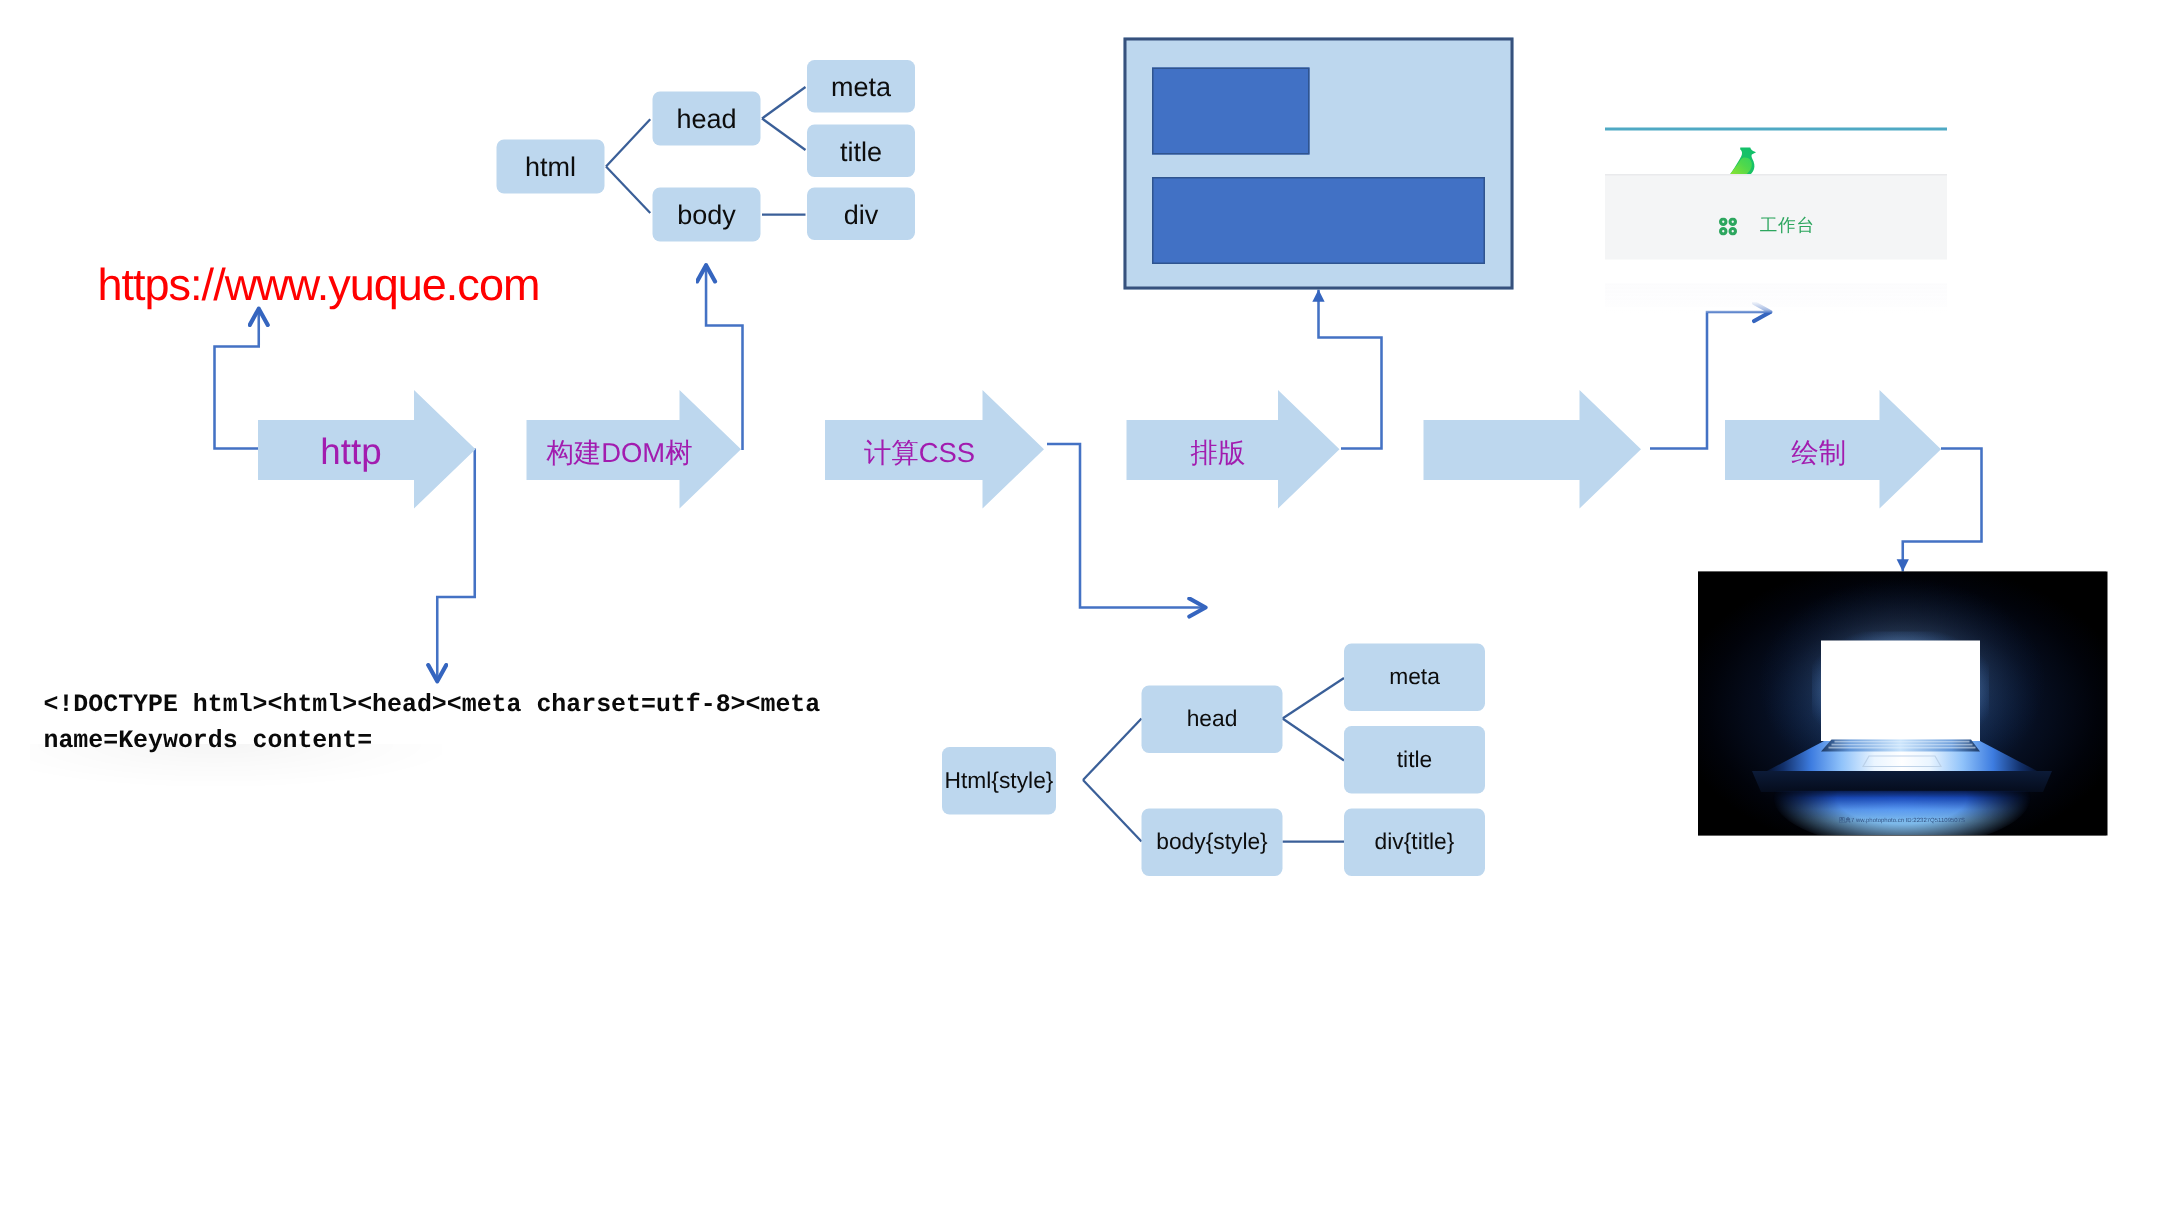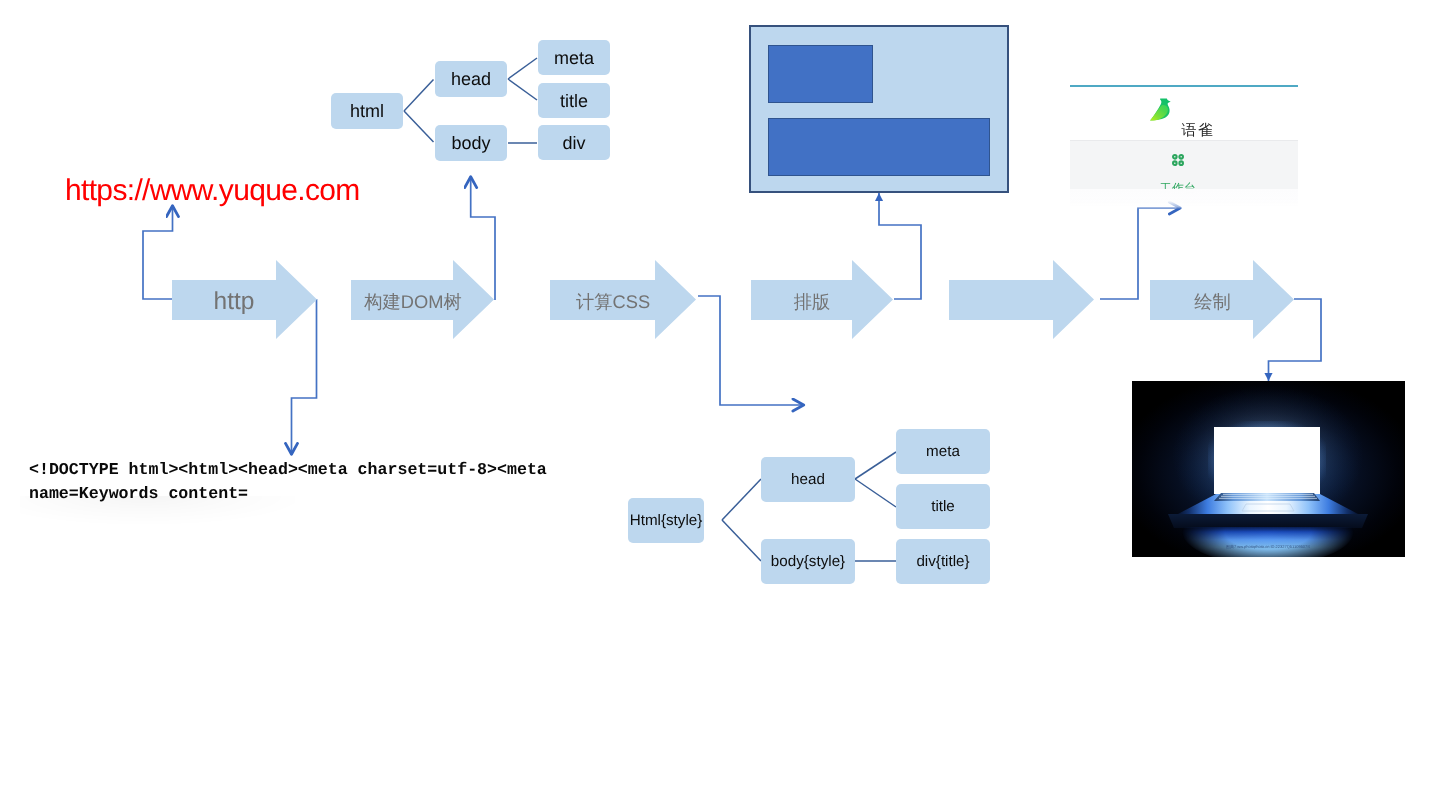--- a/index.html
+++ b/index.html
@@ -9,21 +9,21 @@
        -webkit-font-smoothing:antialiased;text-rendering:geometricPrecision;}
   .stage{position:absolute;left:0;top:0;width:1440px;height:810px;
          will-change:transform;transform:translateZ(0);}
   svg.layer{position:absolute;left:0;top:0;width:1440px;height:810px;overflow:visible;
             pointer-events:none;}
   .nodebox{position:absolute;background:#bdd7ee;border-radius:5px;
            display:flex;align-items:center;justify-content:center;
            color:#0d0d0d;font-size:18px;line-height:1;white-space:nowrap;}
   .nodebox.sm{font-size:15.2px;}
   .arrowlabel{position:absolute;display:flex;align-items:center;justify-content:center;
-              color:#737373;font-size:18.3px;white-space:nowrap;text-align:right;}
+              color:#a21caf;font-size:18.3px;white-space:nowrap;text-align:right;}
   .urltext{position:absolute;color:#ff0000;font-size:30px;white-space:nowrap;
            letter-spacing:-0.66px;}
   .codetext{position:absolute;font-family:"Liberation Mono","DejaVu Sans Mono",monospace;
             font-weight:bold;font-size:16.6px;line-height:20px;color:#0a0a0a;white-space:pre;}
 </style>
 </head>
 <body>
 
 <div class="stage">
 
@@ -141,23 +141,23 @@
         <path d="M13.3 2.1 L21.7 2.1 C22.2 4.0 23.4 5.2 26.6 6.0 L23.0 8.0
                  C22.5 9.2 22.8 10.2 23.4 11.4 C27.0 17.6 25.0 23.4 19.4 26.4
                  C14.6 28.9 7.2 29.8 0.6 30.0 C6.4 22.8 11.2 14.8 14.2 9.1
                  C15.2 7.2 15.0 4.8 13.2 3.5 Z" fill="url(#yqg1)"></path>
         <path d="M16.4 10.4 C21.6 10.0 24.2 14.4 22.6 18.8 C20.8 23.8 14.6 27.9 8.0 29.5
                  C5.2 30.1 2.3 30.1 0.6 30.0 C4.6 25.0 8.4 19.6 11.4 15.6
                  C13.2 13.2 14.4 10.6 16.4 10.4 Z" fill="url(#yqg2)"></path>
       </svg>
       <span style="font-size:15px;color:#262626;letter-spacing:1.5px;margin-top:44px;">语雀</span>
     </div>
-    <div style="position:absolute;left:0;top:60px;width:228px;height:57px;background:#f4f5f6;
+    <div style="position:absolute;left:0;top:36px;width:228px;height:57px;background:#f4f5f6;
                 border-top:1px solid #e9eaec;display:flex;align-items:center;justify-content:center;gap:15px;
-                padding-top:12px;padding-right:12px;box-sizing:border-box;flex-direction:column;">
+                padding-top:12px;padding-right:12px;box-sizing:border-box;">
       <svg width="12" height="12" viewBox="0 0 14 14">
         <g fill="none" stroke="#2ca65e" stroke-width="2.4">
           <circle cx="3.3" cy="3.3" r="2.1"></circle>
             <circle cx="10.7" cy="3.3" r="2.1"></circle>
           <circle cx="3.3" cy="10.7" r="2.1"></circle>
             <circle cx="10.7" cy="10.7" r="2.1"></circle>
         </g>
       </svg>
       <span style="font-size:11.8px;color:#2ca65e;letter-spacing:0.4px;">工作台</span>
     </div>

